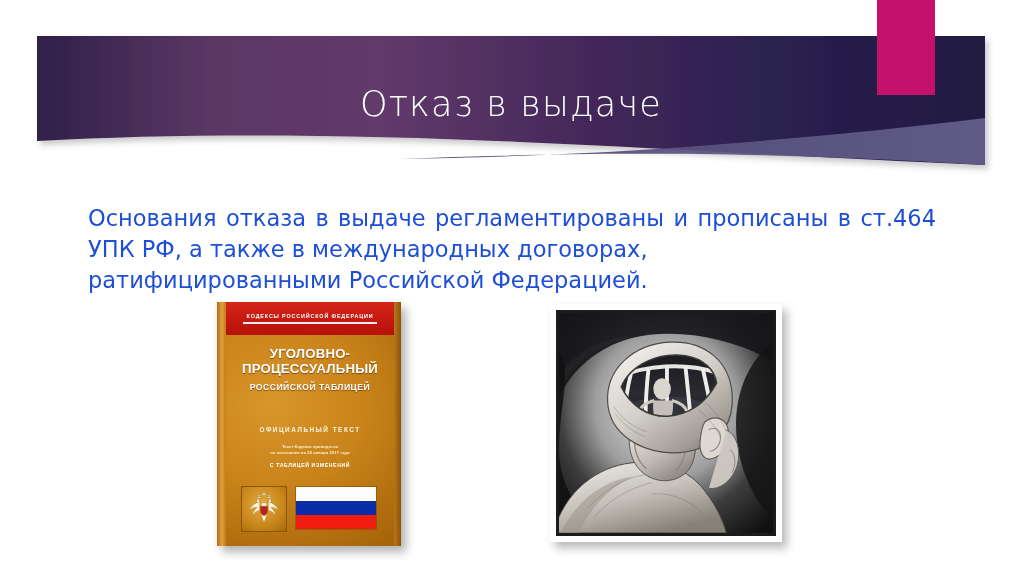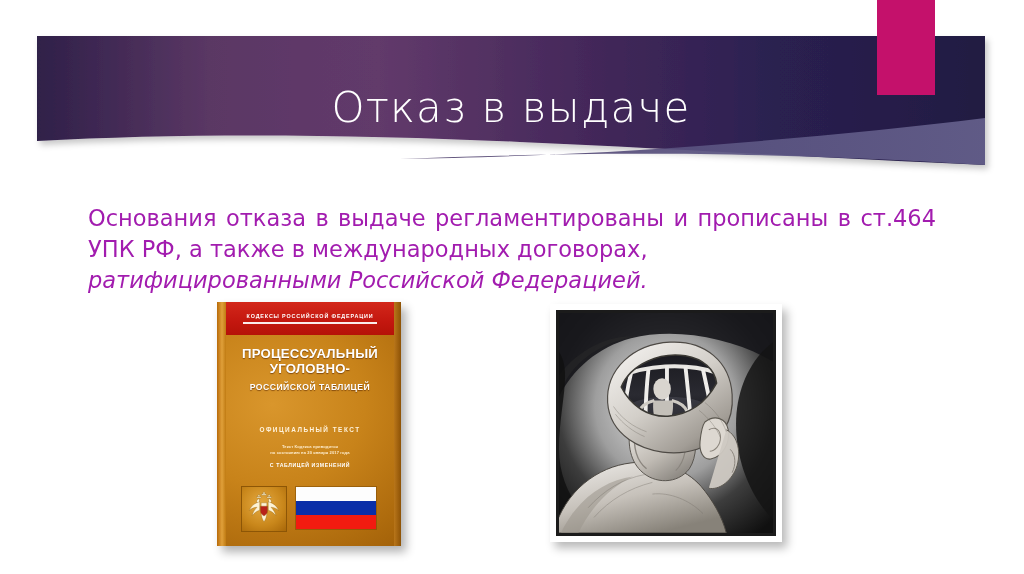--- a/index.html
+++ b/index.html
@@ -35,42 +35,42 @@
   #header-banner svg { display: block; }
 
   #slide-title {
     position: absolute;
     left: 37px;
     top: 86px;
     width: 948px;
     text-align: center;
     color: #ffffff;
     font-family: "DejaVu Sans", sans-serif;
-    font-size: 42px;
+    font-size: 35px;
     font-weight: 300;
     letter-spacing: 1.2px;
     line-height: 1.05;
     white-space: nowrap;
   }
 
   
   #body-text {
     position: absolute;
     left: 88px;
     top: 203px;
     width: 848px;
-    color: #a21caf;
+    color: #1d4ed8;
     font-family: "DejaVu Sans", sans-serif;
     font-size: 22.5px;
     font-weight: 400;
     line-height: 31px;
     text-align: justify;
     text-justify: inter-word;
   }
-  #body-text .lastline { display: block; font-style: italic; }
+  #body-text .lastline { display: block; }
 
   
   #images-row {
     position: absolute;
     left: 0;
     top: 296px;
     width: 1024px;
     height: 278px;
   }
 
@@ -290,22 +290,22 @@
       <div id="book-spine"></div>
       <div id="book-right-edge"></div>
 
       <div id="book-topband">
         <div id="book-topband-text">КОДЕКСЫ РОССИЙСКОЙ ФЕДЕРАЦИИ</div>
         <div id="book-topband-rule"></div>
       </div>
 
       <div id="book-title-block">
         <div id="book-title-main">
+          <div>УГОЛОВНО-</div>
           <div>ПРОЦЕССУАЛЬНЫЙ</div>
-          <div>УГОЛОВНО-</div>
         </div>
         <div id="book-title-sub">РОССИЙСКОЙ ТАБЛИЦЕЙ</div>
       </div>
 
       <div id="book-official">ОФИЦИАЛЬНЫЙ ТЕКСТ</div>
 
       <div id="book-note">
         <div>Текст Кодекса приводится</div>
         <div>по состоянию на 20 января 2017 года</div>
       </div>

